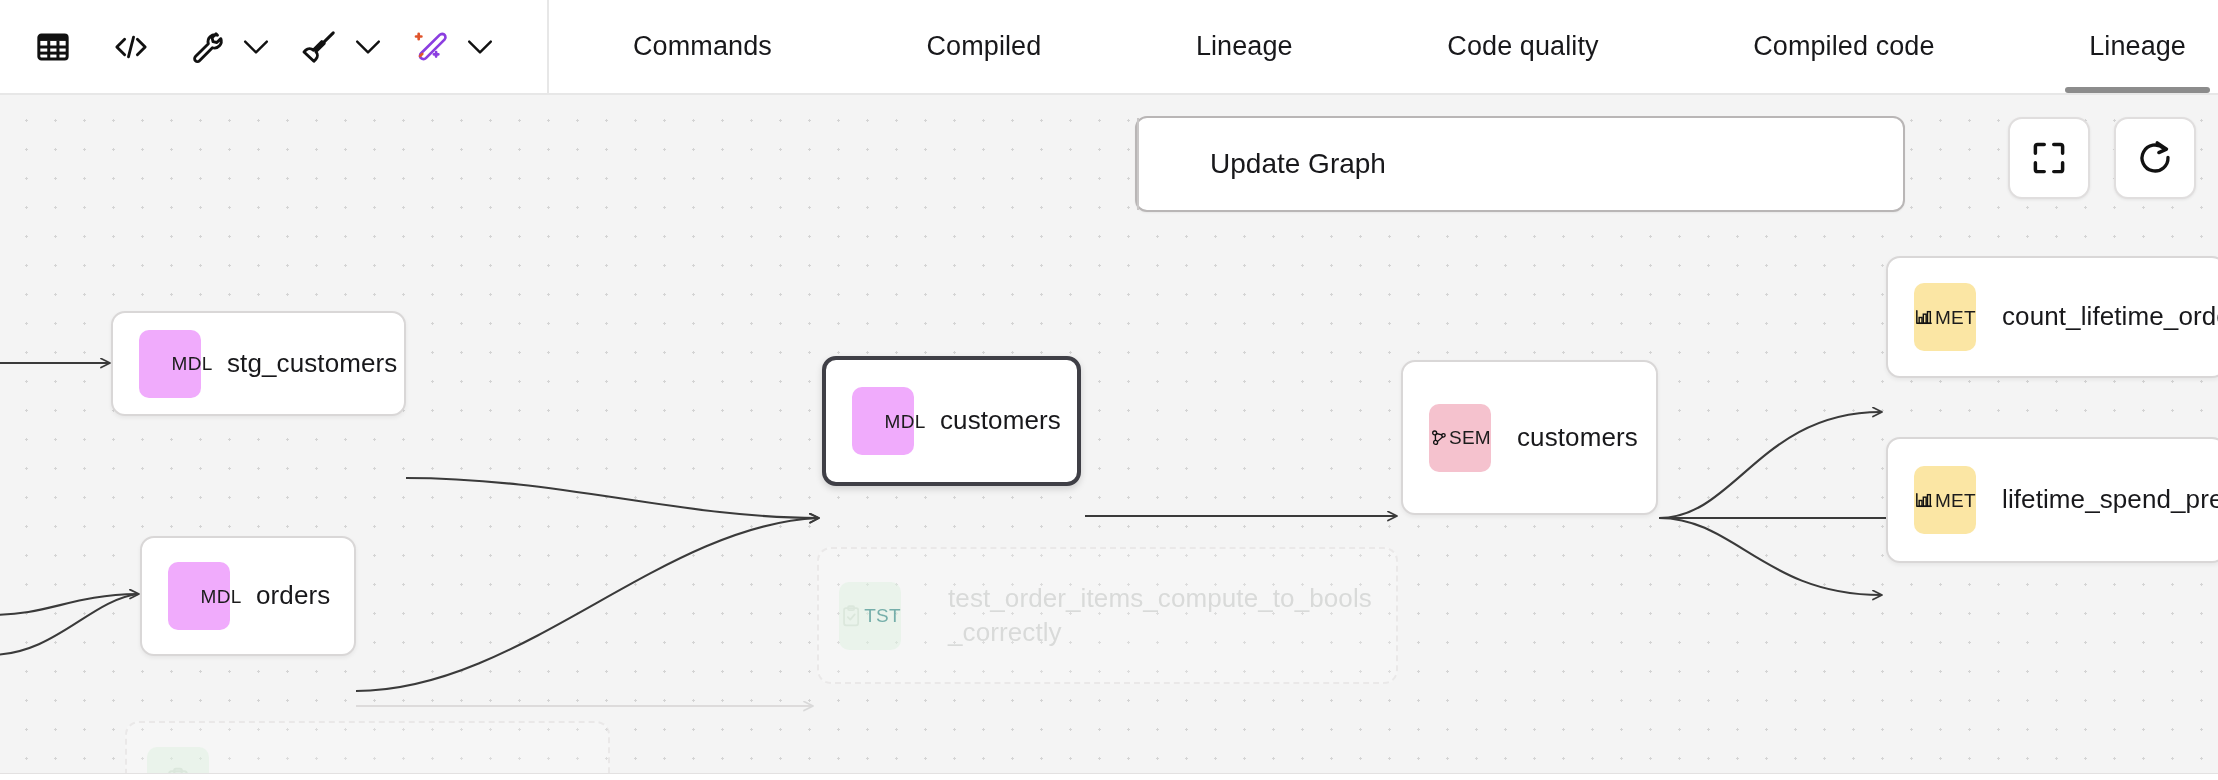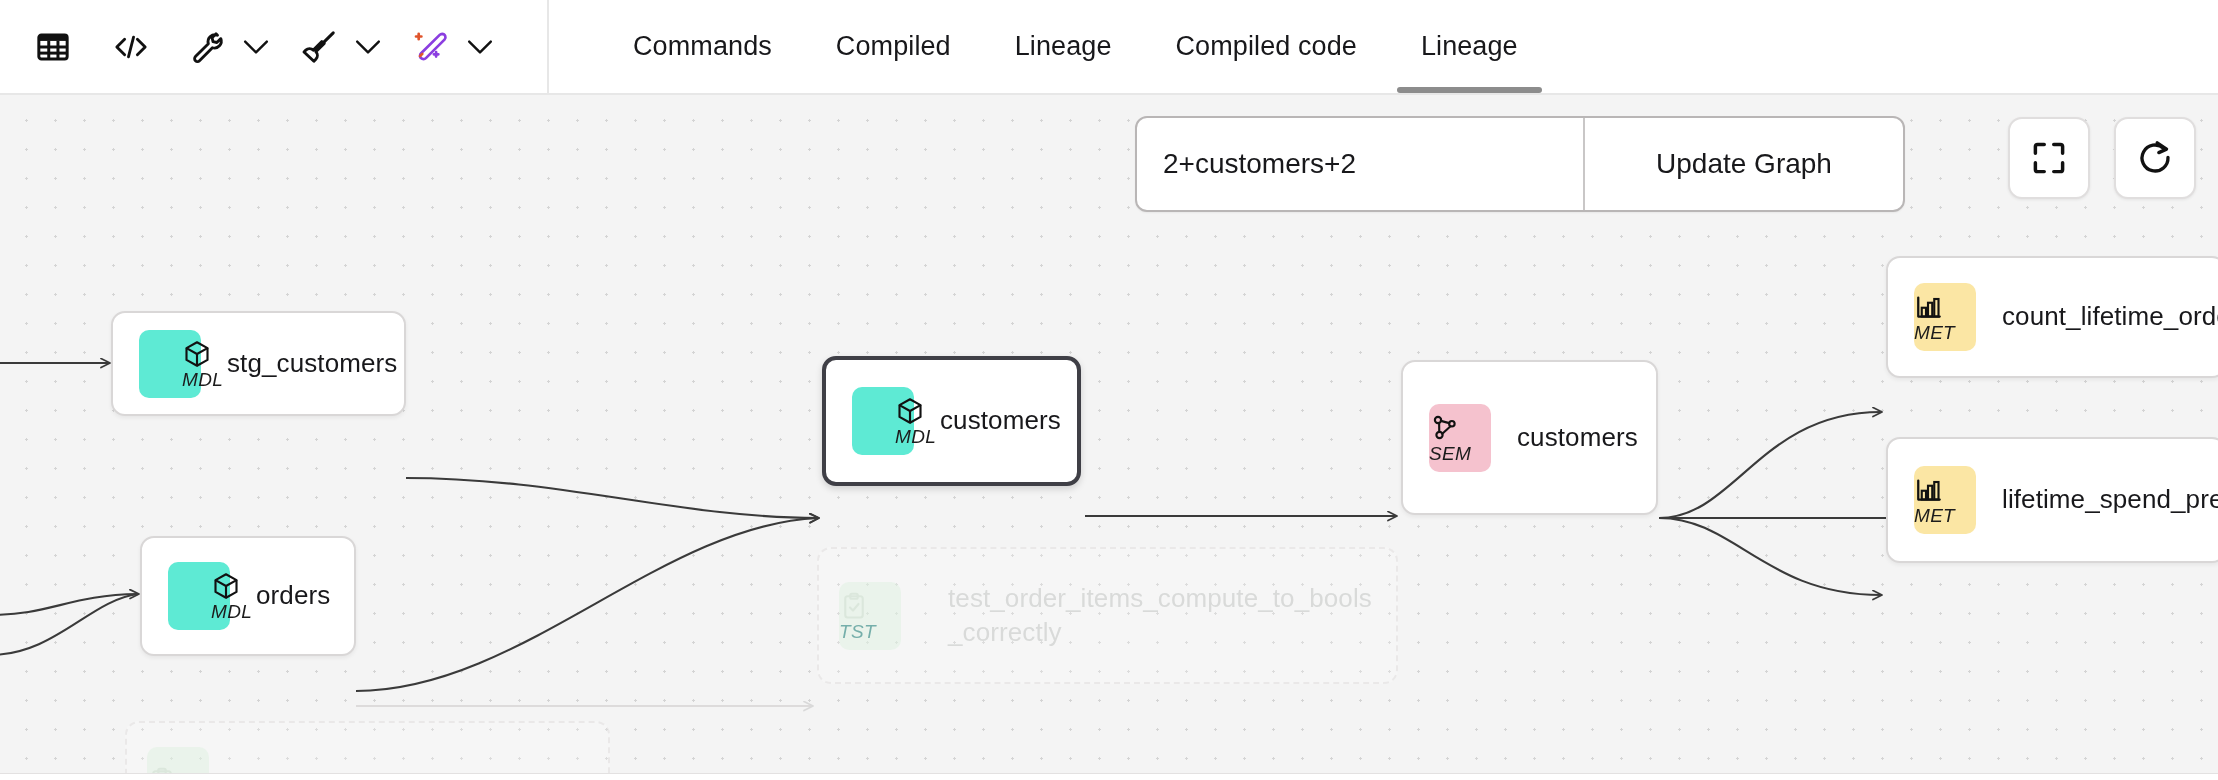--- a/index.html
+++ b/index.html
@@ -38,20 +38,21 @@
   .chev {
     display: flex; align-items: center; justify-content: center;
     width: 40px; height: 58px; cursor: pointer;
   }
 
   .tabs {
     flex: 1;
     display: flex; align-items: stretch;
     padding-left: 52px;
     gap: 0px;
+    justify-content: space-between;
   }
   .tab {
     position: relative;
     display: flex; align-items: center;
     padding: 0 32px;
     font-size: 27px;
     color: #18181b;
     letter-spacing: 0.1px;
     cursor: pointer;
     white-space: nowrap;
@@ -106,33 +107,32 @@
   .node.faded {
     border: 2px dashed #e2e0e0;
     background: rgba(255,255,255,0.35);
     box-shadow: none;
     opacity: 0.55;
   }
   .badge {
     flex: none;
     width: 62px; height: 68px;
     border-radius: 10px;
-    display: flex; flex-direction: column;
-    align-items: flex-start; justify-content: center;
+    display: flex; flex-direction: row;
+    align-items: center; justify-content: center;
     gap: 1px;
-    font-style: italic;
   }
   .badge .blabel {
     font-size: 19px;
     font-weight: 500;
     color: #1c1c1c;
     letter-spacing: 0.3px;
     line-height: 1;
   }
-  .badge-mdl { background: #5eead4; padding-left: 43px; }
+  .badge-mdl { background: #f0abfc; padding-left: 43px; }
   .badge-sem { background: #f5c2ce; }
   .badge-met { background: #fbe6a4; }
   .badge-tst { background: #e2f3e4; }
   .badge-tst .blabel { color: #0f766e; }
 
   .node-label {
     font-size: 26px;
     color: #18181b;
     line-height: 1.28;
     white-space: pre-line;
@@ -254,20 +254,21 @@
             <path d="M2 2 L12 12 L22 2" stroke="#111" stroke-width="2.2" stroke-linecap="round" stroke-linejoin="round"></path>
           </svg>
         </div>
       </div>
     </div>
 
     <div class="tabs">
       <div class="tab">Commands</div>
       <div class="tab">Compiled</div>
       <div class="tab">Lineage</div>
+      <div class="tab">Code quality</div>
       <div class="tab">Compiled code</div>
       <div class="tab active">Lineage</div>
     </div>
   </div>
 
   <div class="canvas">
 
     <svg class="edges" viewBox="0 0 2218 685" preserveAspectRatio="none">
       <defs>
         <marker id="ah" markerWidth="11" markerHeight="11" refX="9" refY="5.5" orient="auto" markerUnits="userSpaceOnUse">
@@ -400,21 +401,20 @@
           <rect x="5" y="4.2" width="14" height="17" rx="2" stroke="#c8ddc9" stroke-width="1.7"></rect>
           <rect x="9" y="2.2" width="6" height="4" rx="1.2" stroke="#c8ddc9" stroke-width="1.7"></rect>
           <path d="M8.8 13.2 L11.2 15.6 L15.6 10.4" stroke="#c8ddc9" stroke-width="1.7" stroke-linecap="round" stroke-linejoin="round"></path>
         </svg>
 
       </div>
       <span class="node-label"></span>
     </div>
 
     <div class="searchbar">
-      <input class="search-input" type="text" value="2+customers+2" placeholder="2+customers+2" style="">
       <button class="update-btn">Update Graph</button>
     </div>
 
     <div class="ctrls">
       <div class="ctrl-btn" title="Fit view">
         <svg width="38" height="38" viewBox="0 0 24 24" fill="none">
           <path d="M3.4 9 V4.8 a1.4 1.4 0 0 1 1.4-1.4 H9" stroke="#111" stroke-width="2.2" stroke-linecap="round" stroke-linejoin="round"></path>
           <path d="M15 3.4 h4.2 a1.4 1.4 0 0 1 1.4 1.4 V9" stroke="#111" stroke-width="2.2" stroke-linecap="round" stroke-linejoin="round"></path>
           <path d="M20.6 15 v4.2 a1.4 1.4 0 0 1 -1.4 1.4 H15" stroke="#111" stroke-width="2.2" stroke-linecap="round" stroke-linejoin="round"></path>
           <path d="M9 20.6 H4.8 a1.4 1.4 0 0 1 -1.4-1.4 V15" stroke="#111" stroke-width="2.2" stroke-linecap="round" stroke-linejoin="round"></path>

